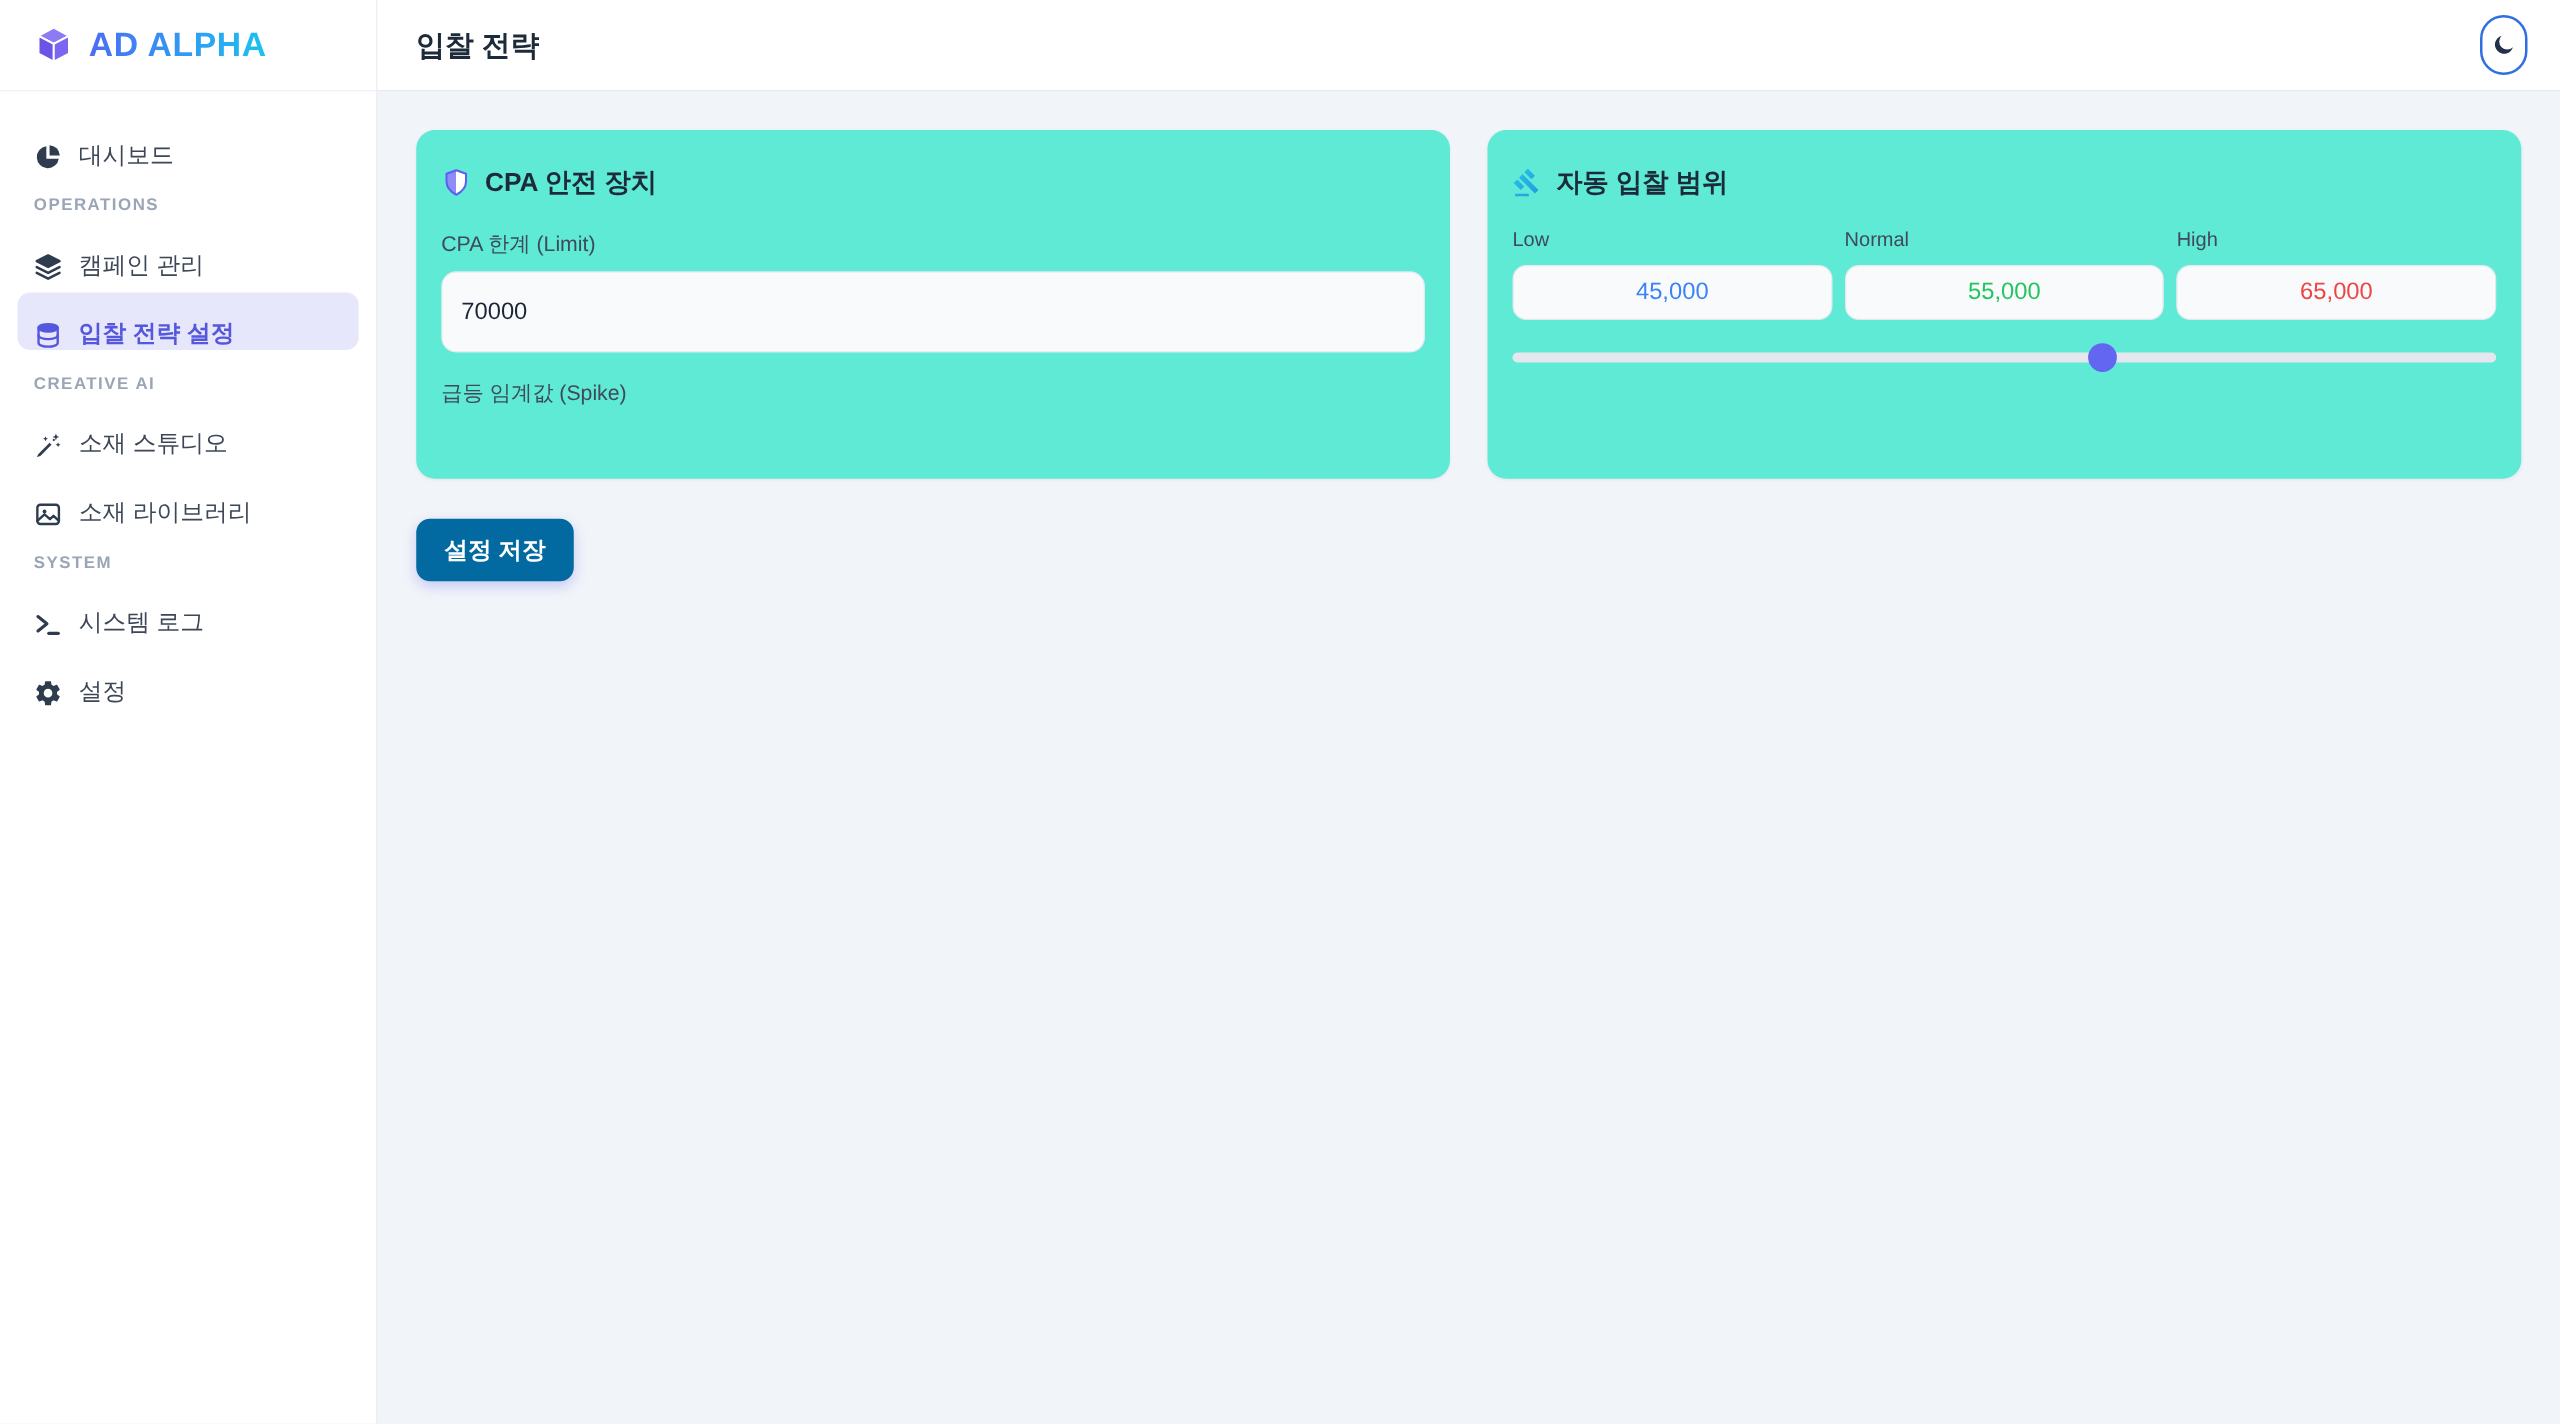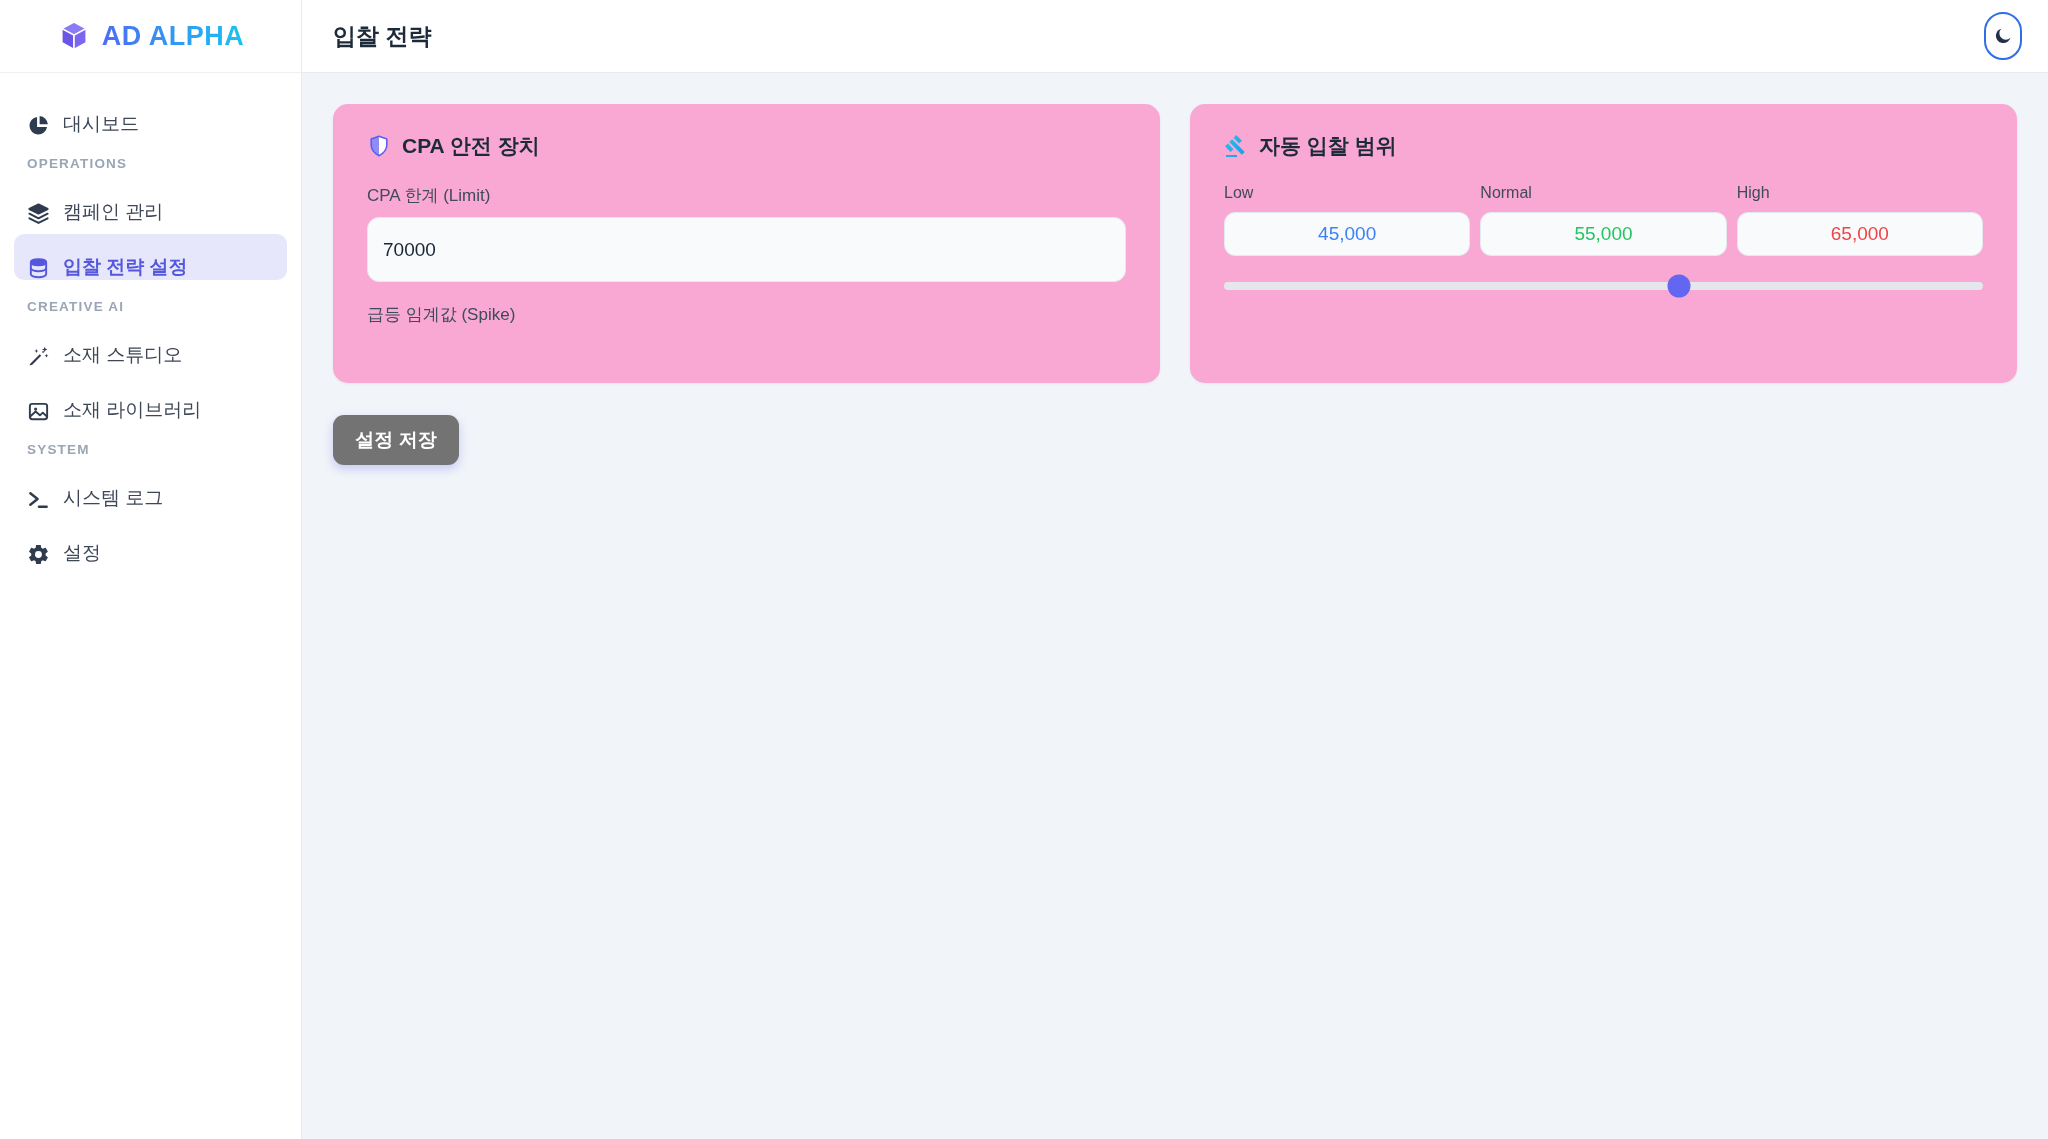--- a/index.html
+++ b/index.html
@@ -10,21 +10,21 @@
   }
   .app { display:flex; width:2048px; height:1139px; }
 
   
   .sidebar {
     width:302px; min-width:302px; background:#ffffff;
     border-right:1px solid #e7eaee; display:flex; flex-direction:column;
   }
   .logo-row {
     height:73px; display:flex; align-items:center; gap:11px;
-    padding:0 26px; border-bottom:1px solid #eef0f4;justify-content:center;
+    padding:0 26px; border-bottom:1px solid #eef0f4;
   }
   .logo-text {
     font-size:27px; font-weight:800; letter-spacing:.5px;
     background:linear-gradient(90deg,#4d6cf5 0%,#19c3f0 100%);
     -webkit-background-clip:text; background-clip:text;
     -webkit-text-fill-color:transparent; color:#2f8ef2;
   }
   nav { padding:18px 14px 0 14px; }
   .nav-item {
     display:flex; align-items:flex-end; gap:13px; height:46px;
@@ -49,21 +49,21 @@
   .page-title { font-size:23px; font-weight:700; color:#1c2a3a; }
   .theme-btn {
     width:38px; height:48px; border-radius:999px; background:#ffffff;
     border:2px solid #2f6fe4; display:flex; align-items:center; justify-content:center;
     cursor:pointer;
   }
 
   .content { padding:31px; flex:1; }
   .cards { display:grid; grid-template-columns:1fr 1fr; gap:30px; }
   .card {
-    background:#f9a8d4; border-radius:15px; padding:28px 34px;
+    background:#5eead4; border-radius:15px; padding:28px 20px;
     box-shadow:0 1px 3px rgba(16,24,40,.06); min-height:279px;
   }
   .card-title {
     display:flex; align-items:center; gap:11px;
     font-size:21px; font-weight:700; color:#1c2a3a; margin-bottom:24px;
   }
   .field-label { font-size:17px; color:#3f4a5a; margin-bottom:10px; }
   .text-input {
     width:100%; height:65px; border-radius:12px; border:1px solid #e4e9ef;
     background:#f8fafc; font-size:19px; color:#1b2536; padding:0 15px;
@@ -86,21 +86,21 @@
     position:relative; height:8px; border-radius:999px; background:#e4e7ed;
     margin-top:26px; cursor:pointer;
   }
   .slider-thumb {
     position:absolute; left:60%; top:50%; transform:translate(-50%,-50%);
     width:23px; height:23px; border-radius:50%; background:#6366f1; cursor:grab;
   }
 
   .save-btn {
     margin-top:32px; width:126px; height:50px; border:none; border-radius:11px;
-    background:#737373; color:#ffffff; font-size:19px; font-weight:700;
+    background:#0369a1; color:#ffffff; font-size:19px; font-weight:700;
     font-family:inherit; cursor:pointer; box-shadow:0 4px 10px rgba(99,102,241,.30);
   }
 </style>
 </head>
 <body>
 
 <div class="app">
 
   <aside class="sidebar">
     <div class="logo-row">

